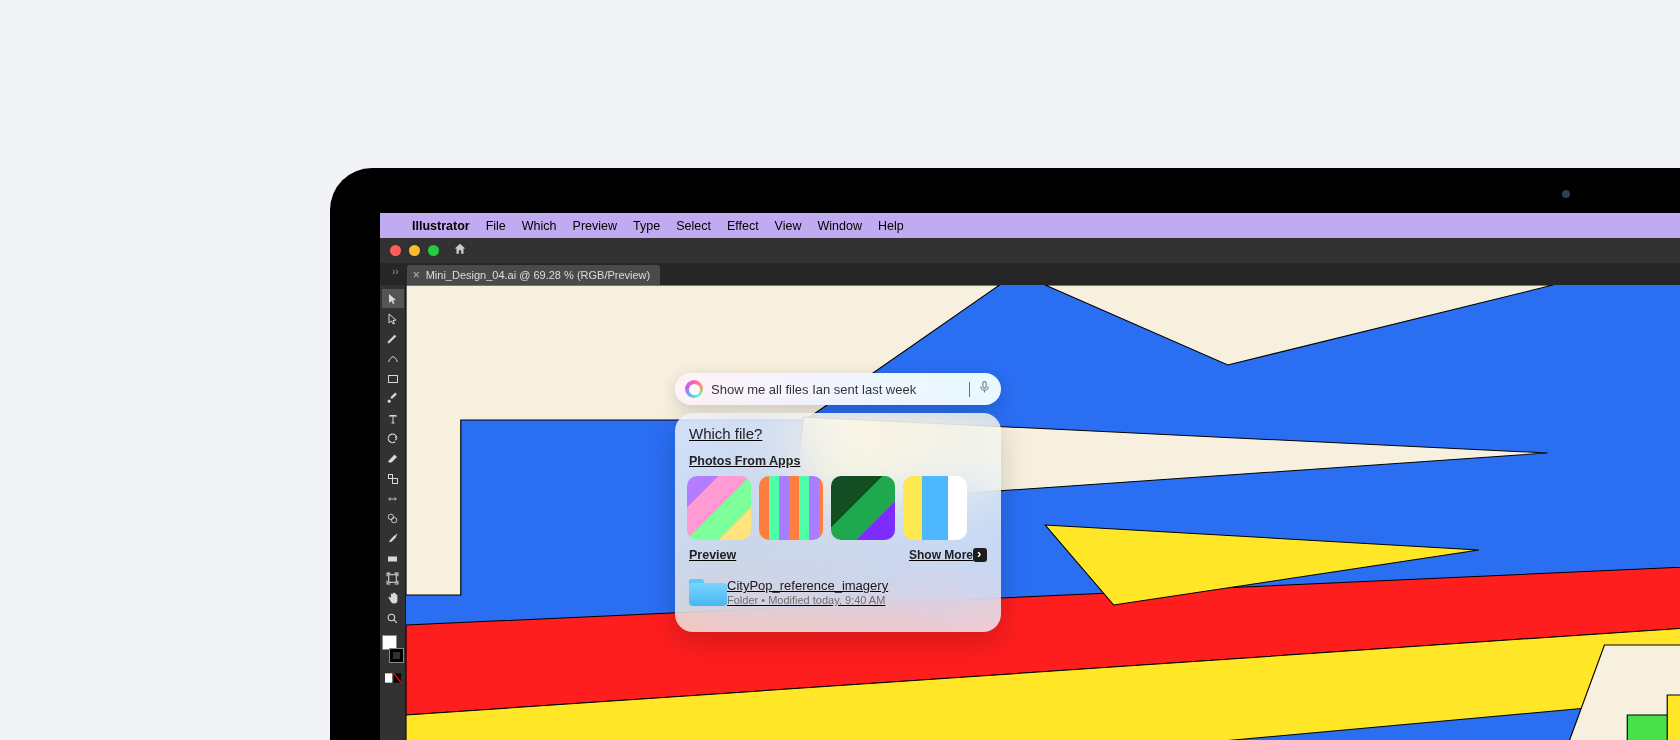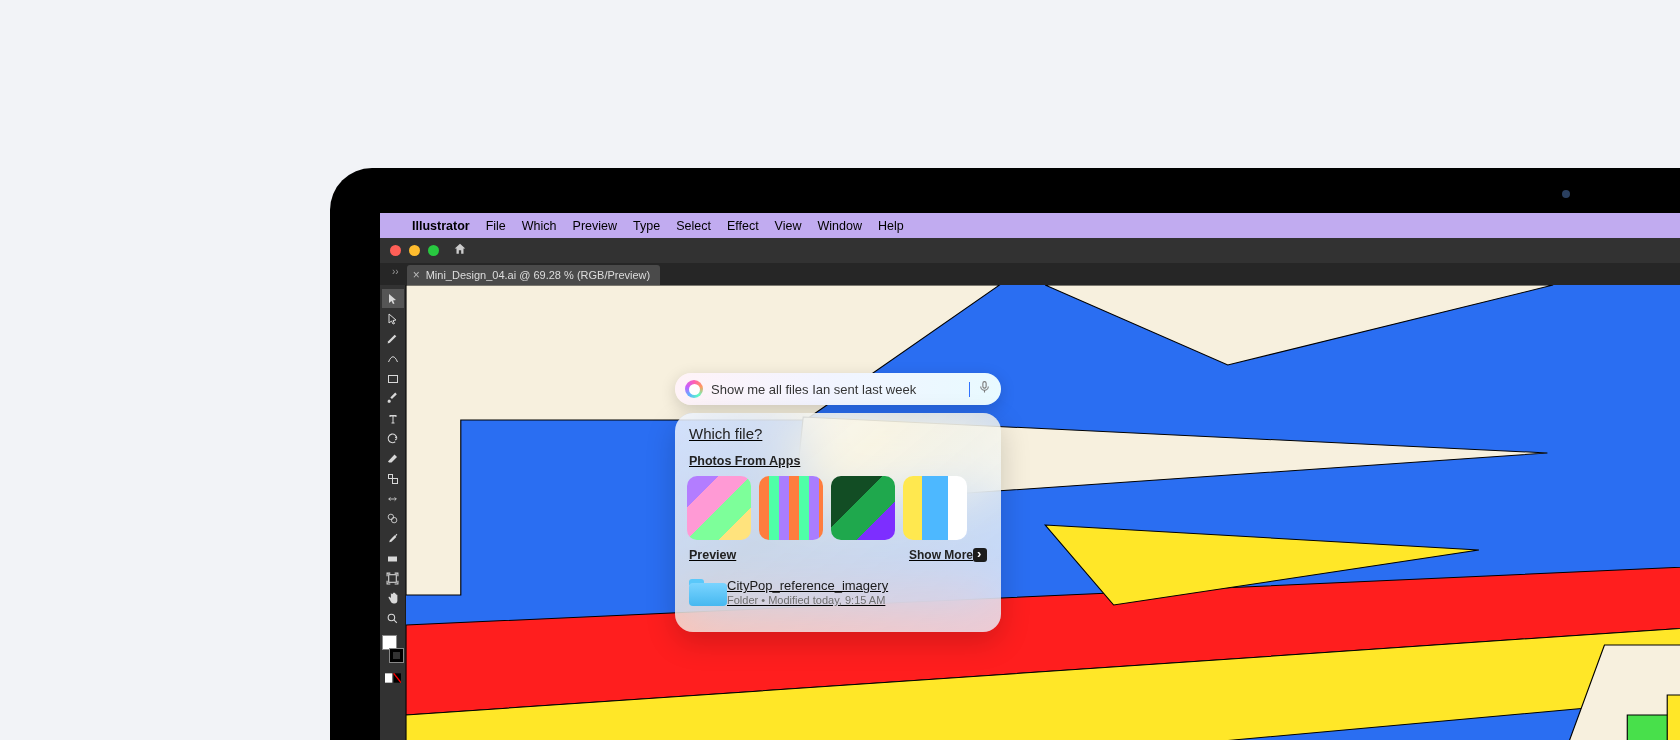--- a/index.html
+++ b/index.html
@@ -264,17 +264,17 @@
       <span class="show-more">
         <span>Show More</span>
         <span class="chip"></span>
       </span>
     </div>
 
     <div class="folder-item">
       <div class="folder-icon"></div>
       <div class="folder-meta">
         <span class="folder-name">CityPop_reference_imagery</span>
-        <span class="folder-sub">Folder • Modified today, 9:15 AM</span>
+        <span class="folder-sub">Folder • Modified today, 9:40 AM</span>
       </div>
     </div>
   </div>
 </div>
 
 </body></html>

